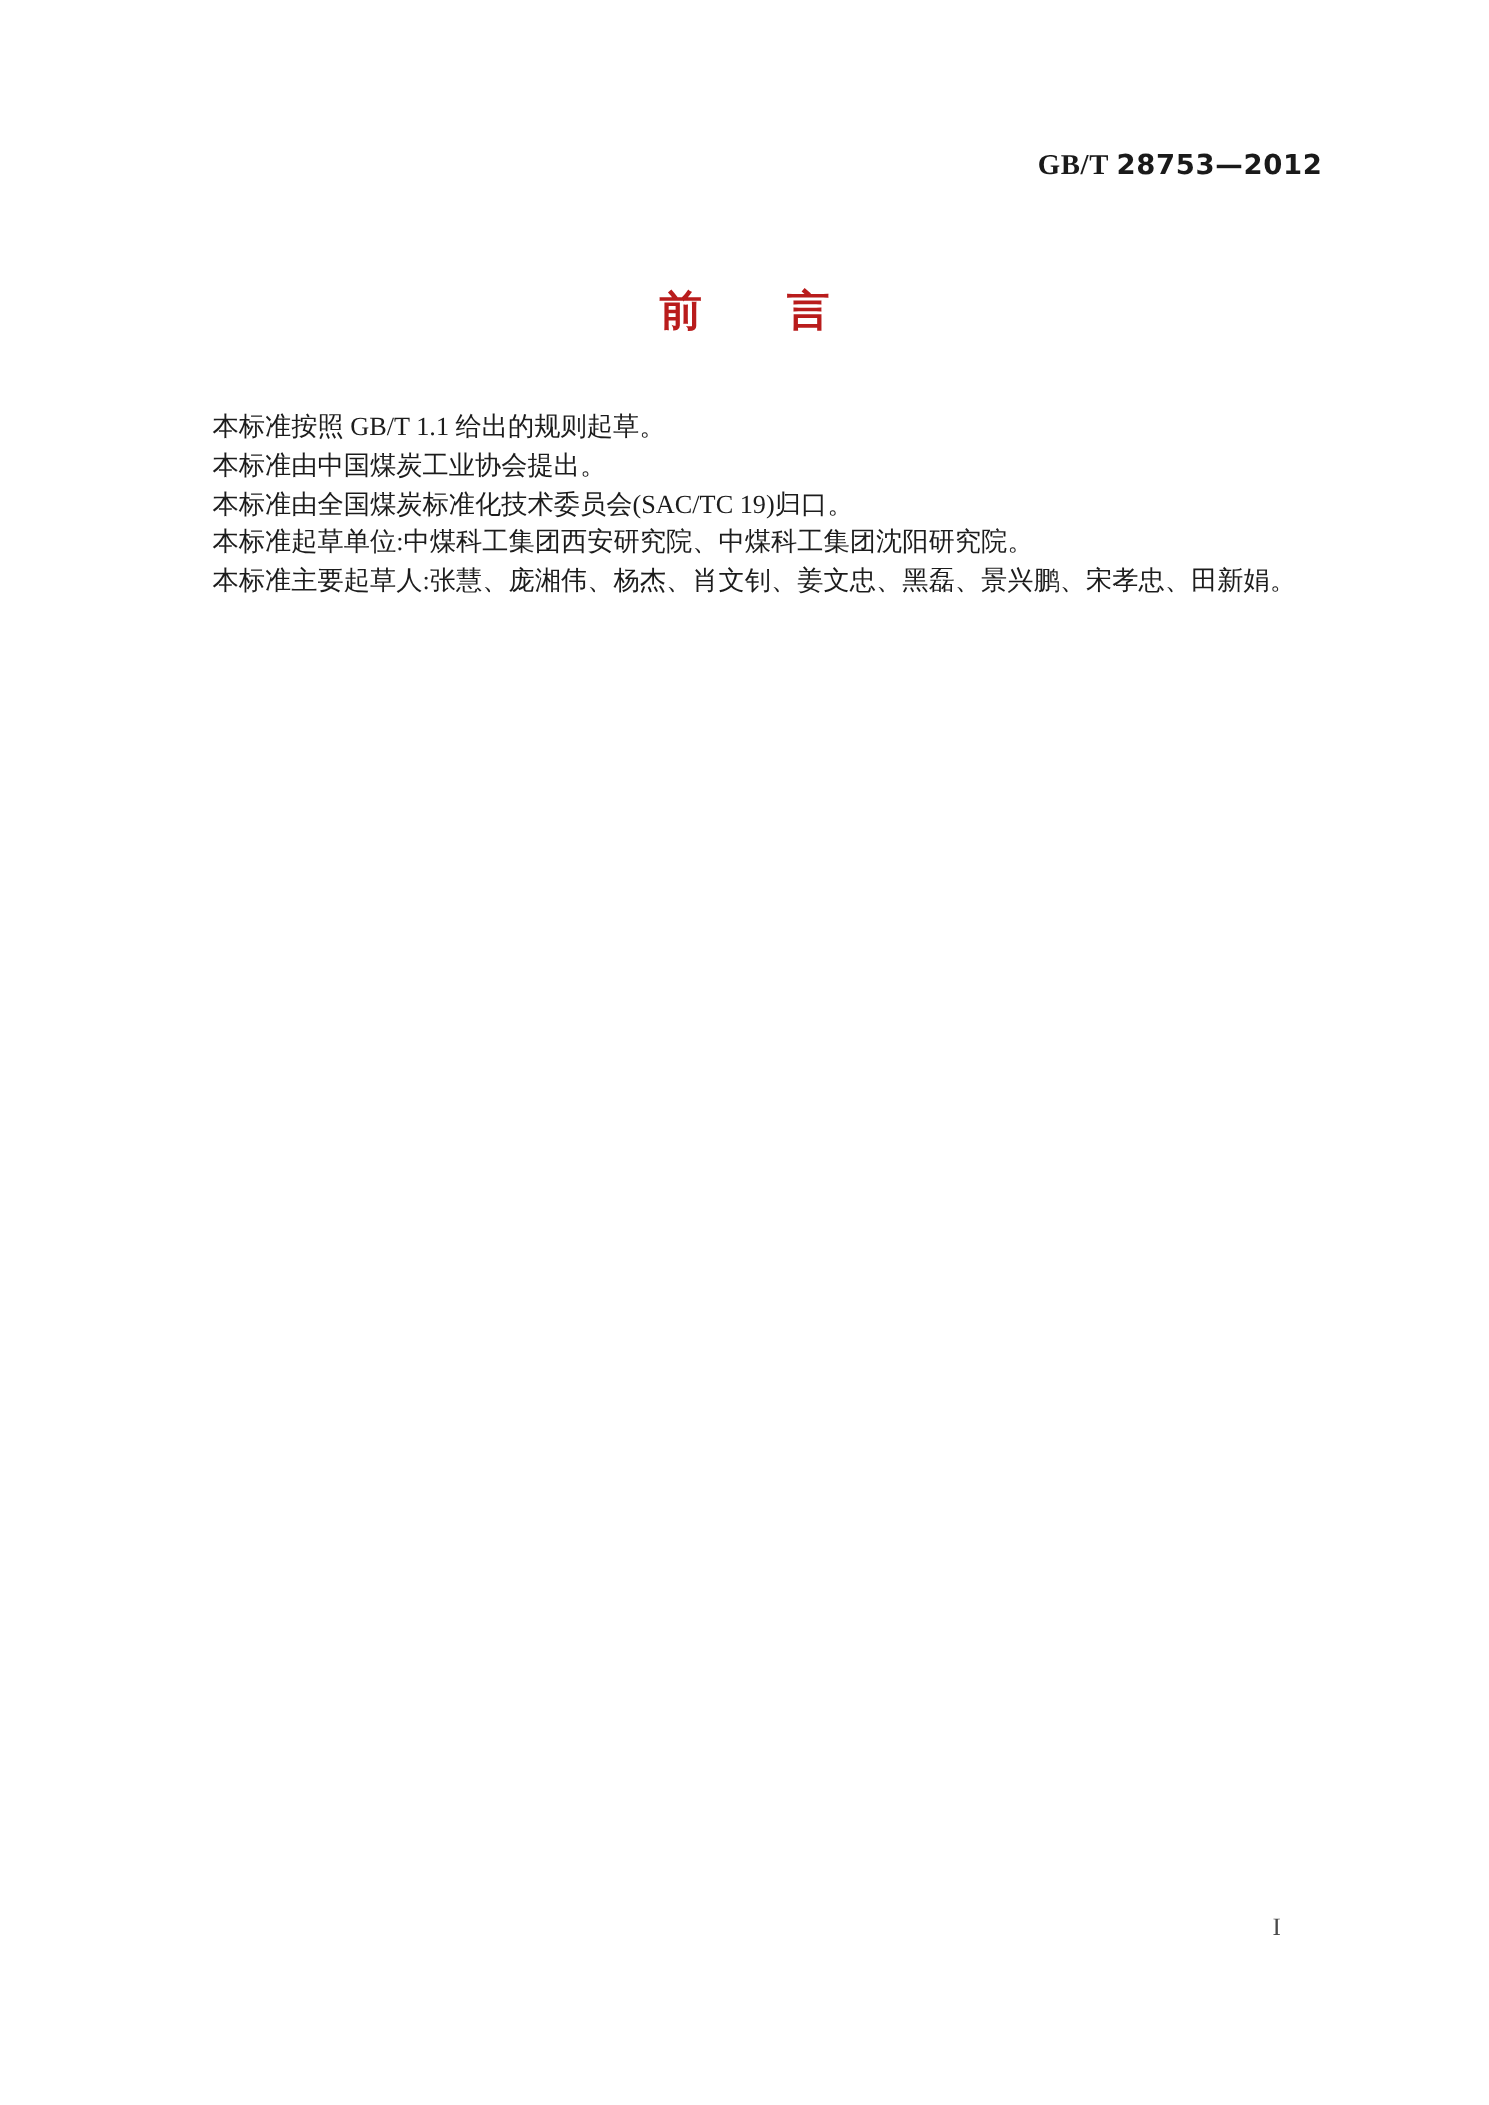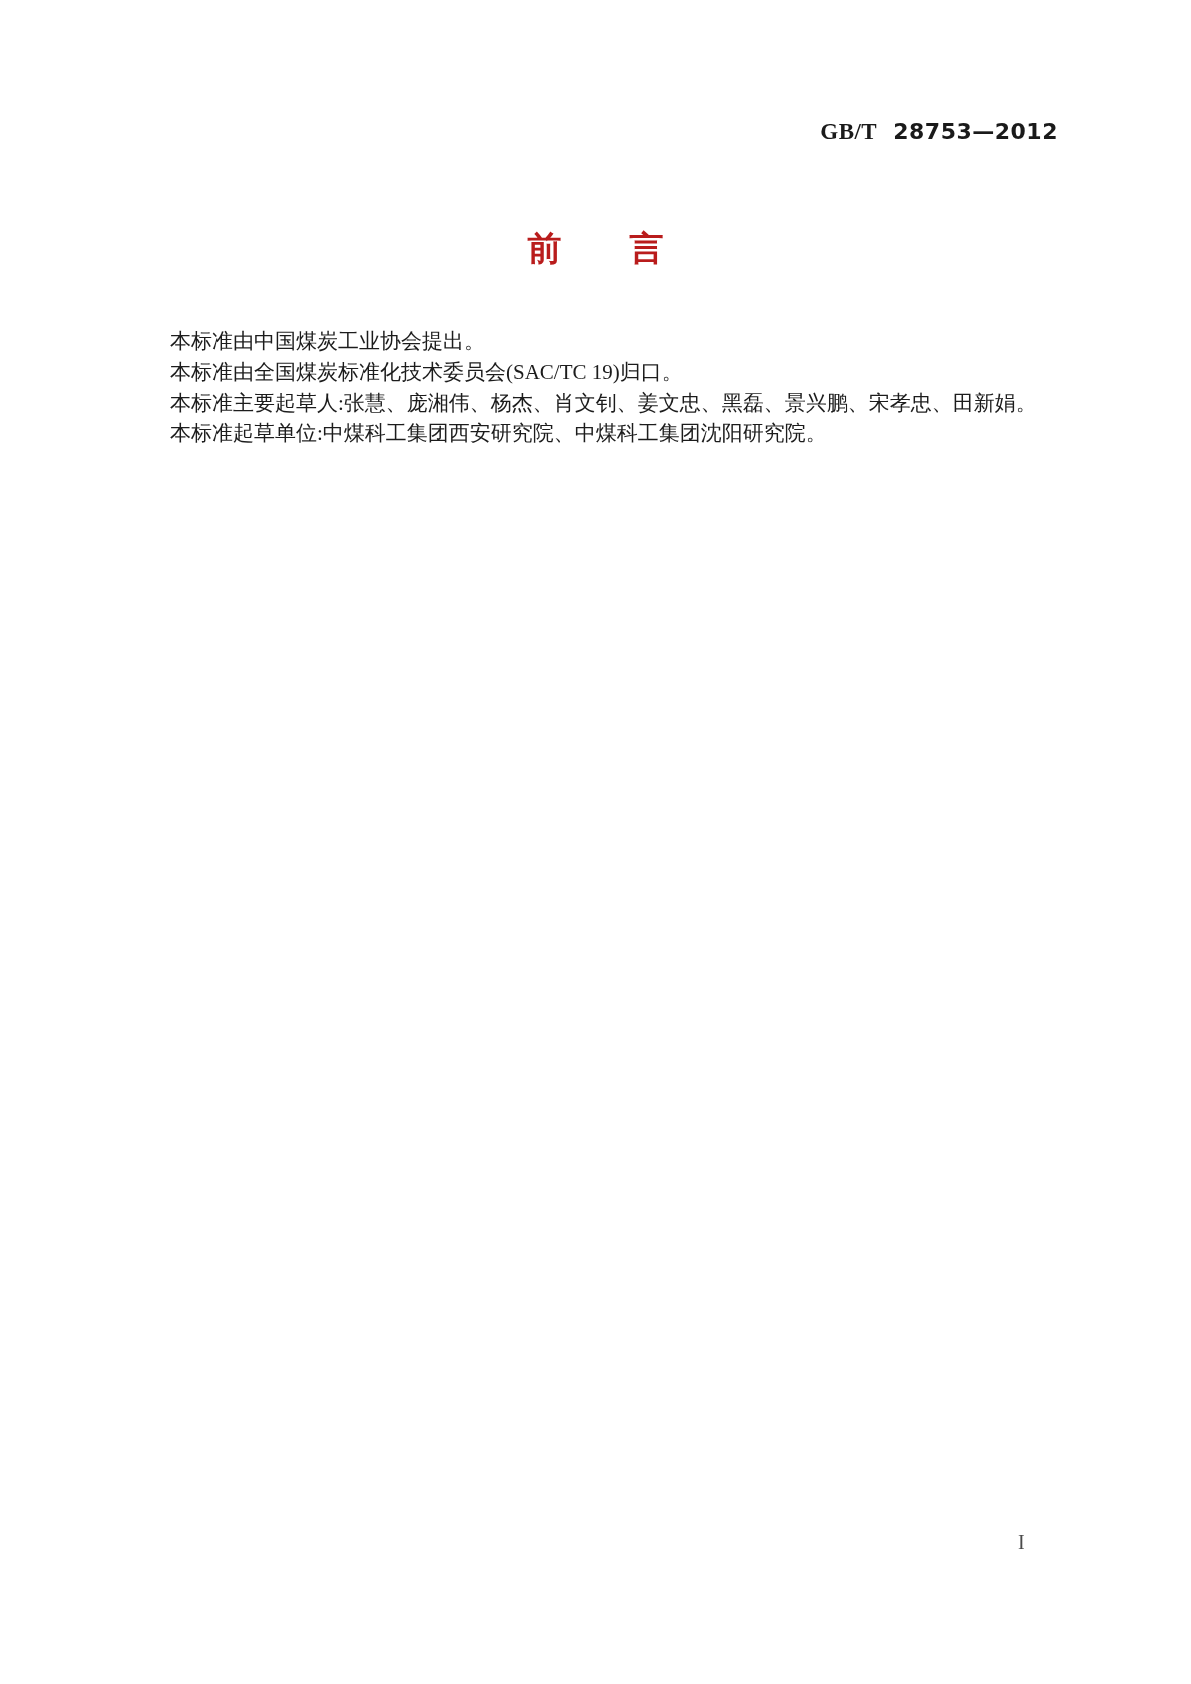--- a/index.html
+++ b/index.html
@@ -22,21 +22,21 @@
     letter-spacing: 0.5px;
     white-space: nowrap;
   }
   .doc-header .std-prefix {
     font-family: "Liberation Serif", "DejaVu Serif", serif;
     text-align: center;
   }
   .doc-header .std-number {
     font-family: "DejaVu Sans", "Liberation Sans", sans-serif;
     font-size: 22px;
-    margin-left: 16px;
+    margin-left: 6px;
   }
   .doc-title {
     position: absolute;
     top: 226px;
     left: 0;
     width: 100%;
     text-align: center;
     font-family: "Liberation Sans", "DejaVu Sans", sans-serif;
     font-size: 34px;
     font-weight: bold;
@@ -70,21 +70,22 @@
 
 <div class="page">
 
   <div class="doc-header">
     <span class="std-prefix">GB/T</span><span class="std-number">28753—2012</span>
   </div>
 
   <div class="doc-title">前　　言</div>
 
   <div class="doc-body">
+    <p>本标准按照 GB/T 1.1 给出的规则起草。</p>
     <p>本标准由中国煤炭工业协会提出。</p>
     <p>本标准由全国煤炭标准化技术委员会(SAC/TC 19)归口。</p>
+    <p>本标准起草单位:中煤科工集团西安研究院、中煤科工集团沈阳研究院。</p>
     <p>本标准主要起草人:张慧、庞湘伟、杨杰、肖文钊、姜文忠、黑磊、景兴鹏、宋孝忠、田新娟。</p>
-    <p>本标准起草单位:中煤科工集团西安研究院、中煤科工集团沈阳研究院。</p>
   </div>
 
   <div class="page-number">I</div>
 
 </div>
 
 </body></html>

